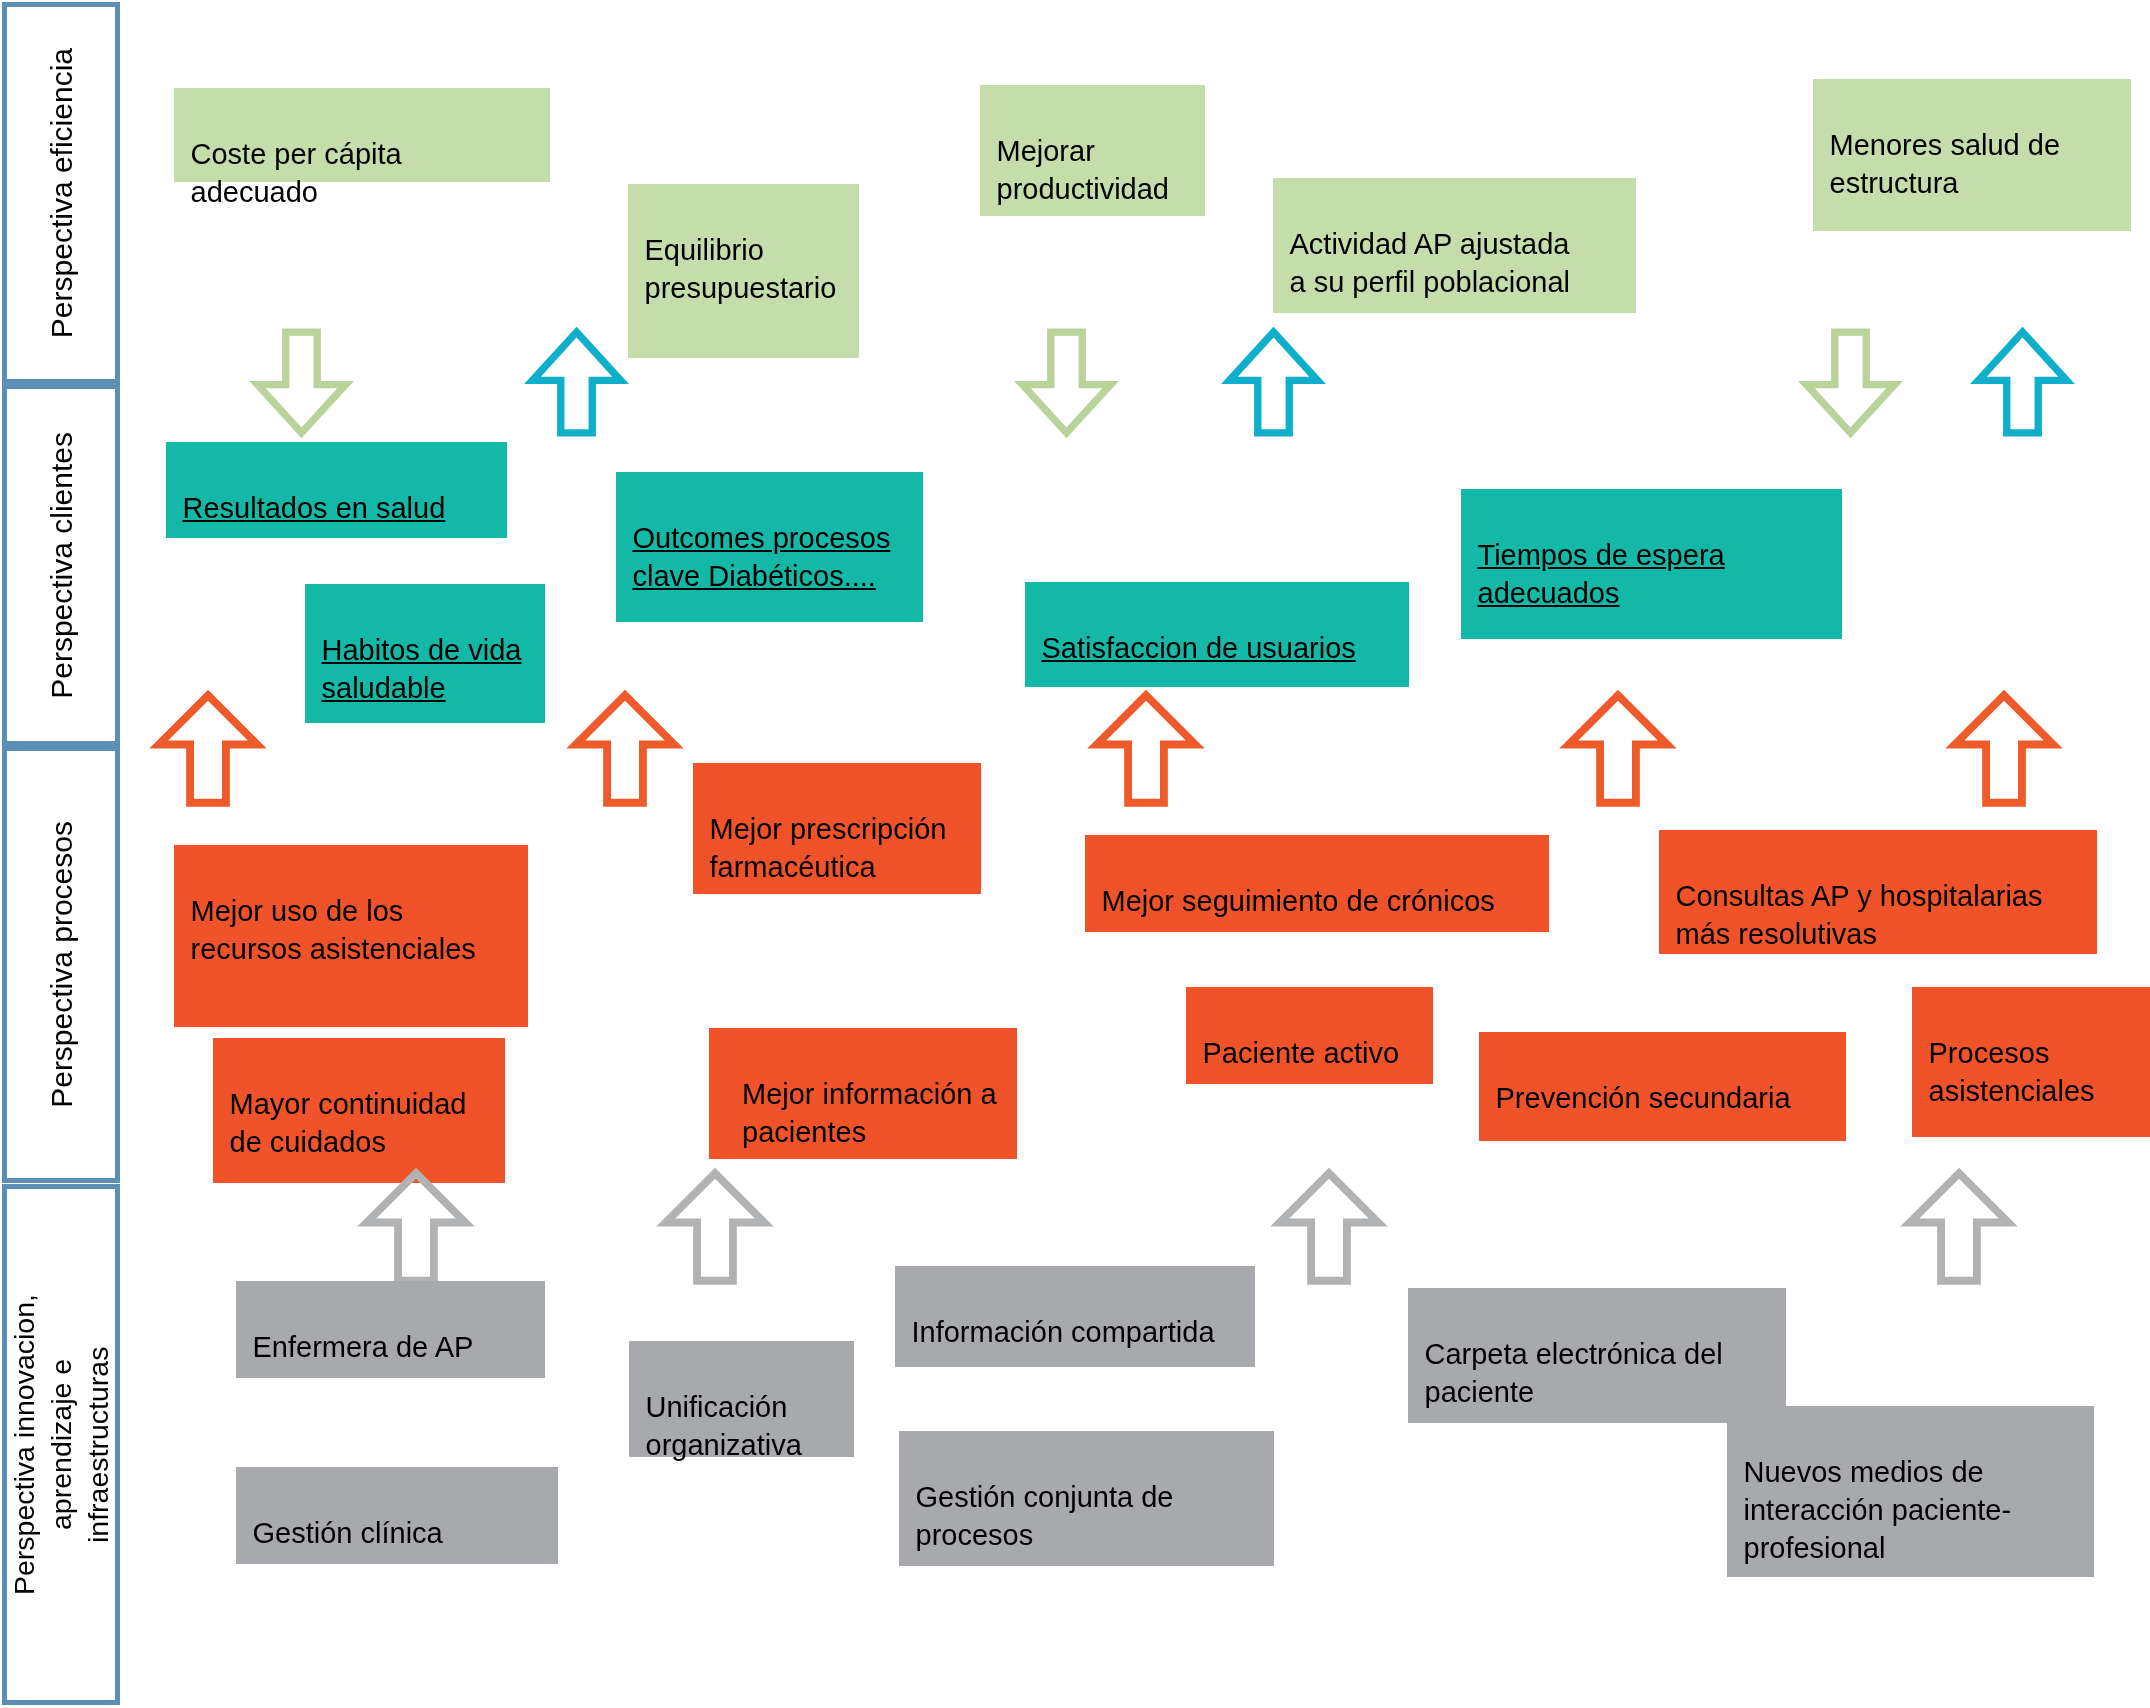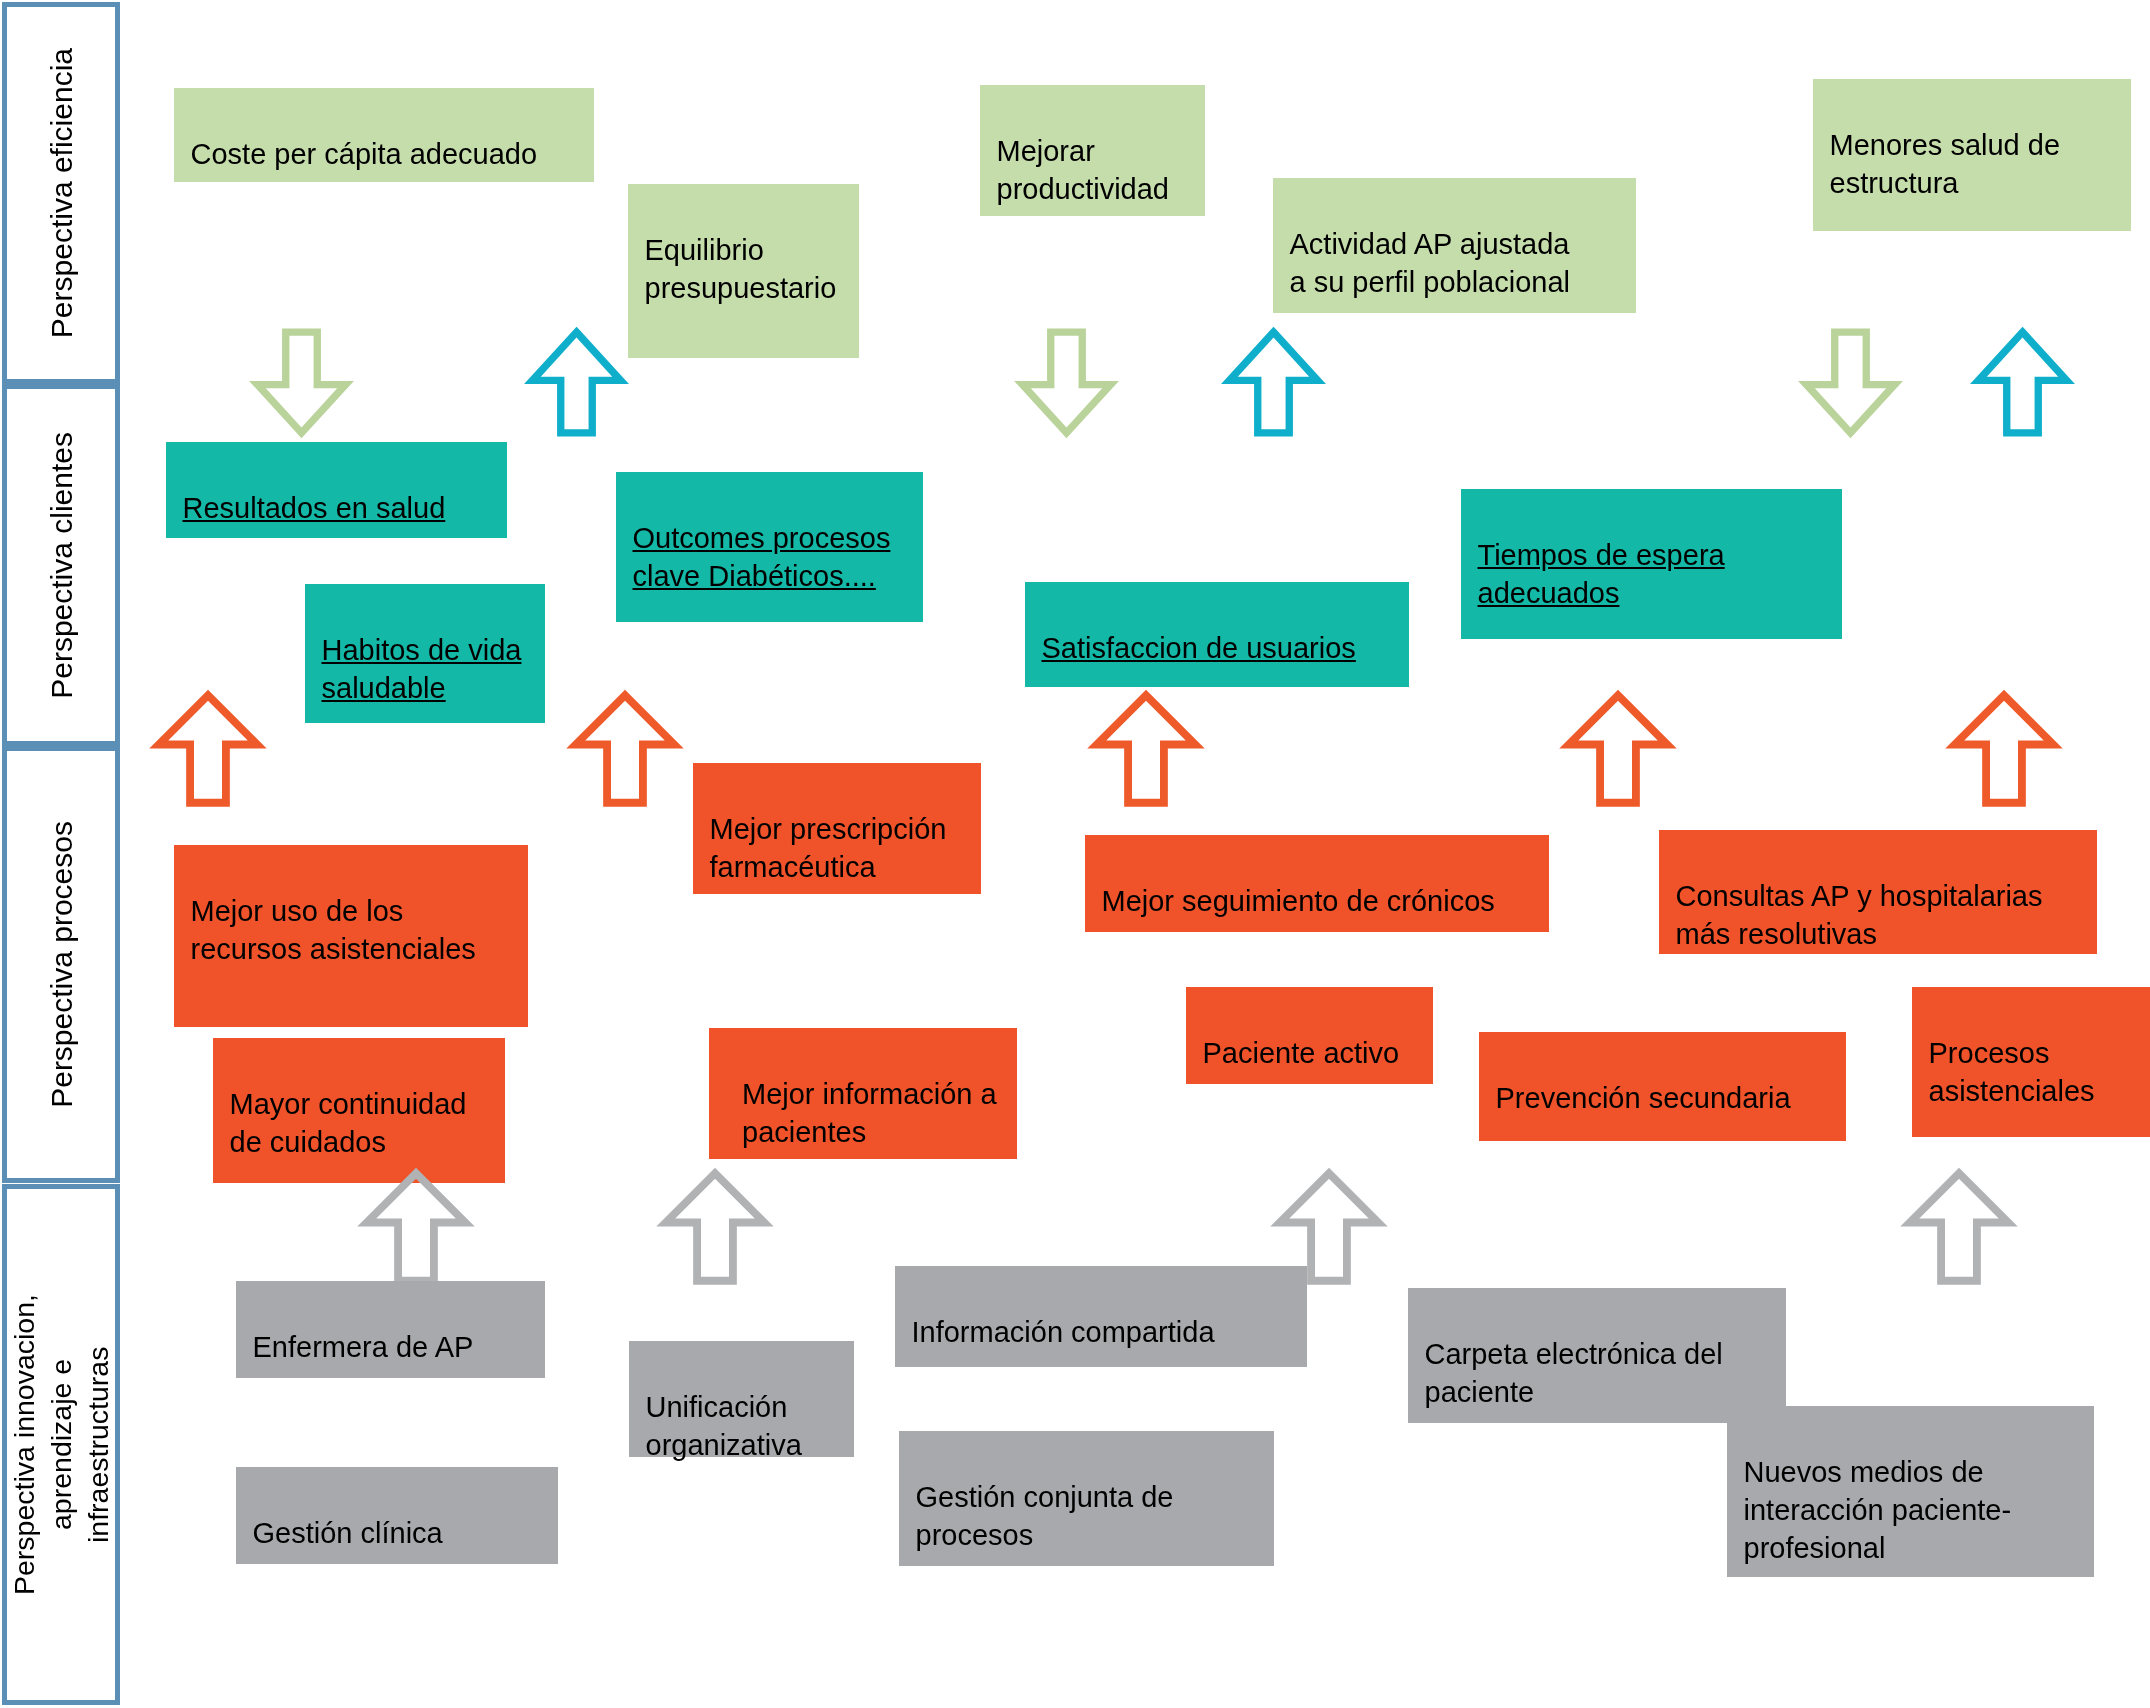--- a/index.html
+++ b/index.html
@@ -77,21 +77,21 @@
   <div class="persp-cell" style="left:2.2px; top:746px; width:118px; height:437px;">
     <div class="persp-label">Perspectiva procesos</div>
   </div>
 
   <div class="persp-cell" style="left:2.2px; top:1184px; width:118px; height:521px;">
     <div class="persp-label" style="font-size:28.5px;">Perspectiva innovacion,
 aprendizaje e
 infraestructuras</div>
   </div>
 
-  <div class="node green" style="left:174px; top:88px; width:420px; height:94px;">
+  <div class="node green" style="left:174px; top:88px; width:376px; height:94px;">
     <span>Coste per cápita adecuado</span>
   </div>
 
   <div class="node green" style="left:628px; top:184px; width:231px; height:174px;">
     <span>Equilibrio
 presupuestario</span>
   </div>
 
   <div class="node green" style="left:980px; top:85px; width:225px; height:131px;">
     <span>Mejorar
@@ -262,21 +262,21 @@
 
   <div class="node gray" style="left:236px; top:1467px; width:322px; height:97px;">
     <span>Gestión clínica</span>
   </div>
 
   <div class="node gray" style="left:629px; top:1341px; width:225px; height:116px;">
     <span>Unificación
 organizativa</span>
   </div>
 
-  <div class="node gray" style="left:895px; top:1266px; width:412px; height:101px;">
+  <div class="node gray" style="left:895px; top:1266px; width:360px; height:101px;">
     <span>Información compartida</span>
   </div>
 
   <div class="node gray" style="left:899px; top:1431px; width:375px; height:135px;">
     <span>Gestión conjunta de
 procesos</span>
   </div>
 
   <div class="node gray" style="left:1408px; top:1288px; width:378px; height:135px;">
     <span>Carpeta electrónica del

